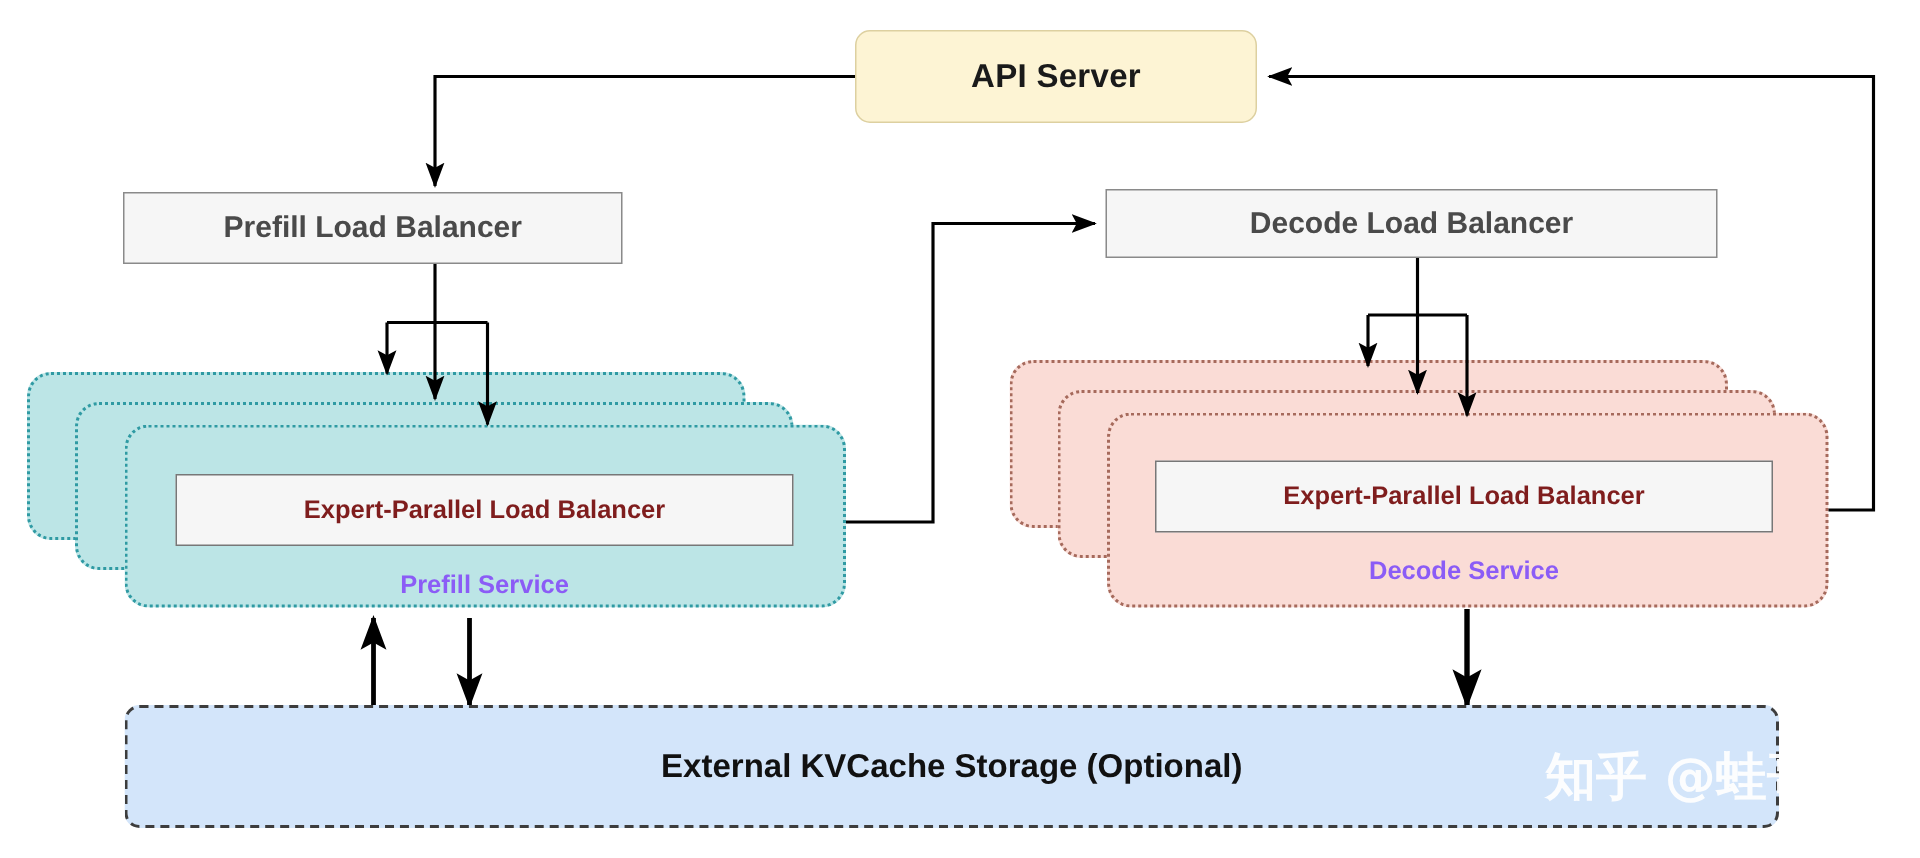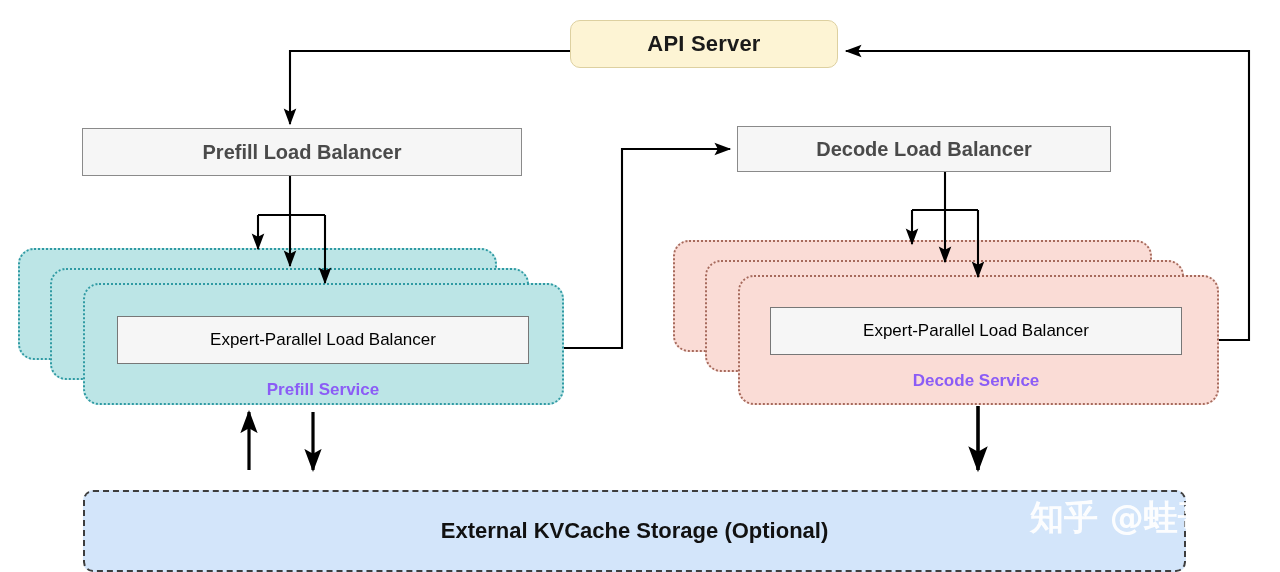--- a/index.html
+++ b/index.html
@@ -14,36 +14,36 @@
   
   .node {
     position: absolute;
     display: flex; align-items: center; justify-content: center;
     text-align: center;
     z-index: 5;
   }
 
   
   .api-server {
-    left: 570px; top: 20px; width: 268px; height: 48px;
+    left: 570px; top: 20px; width: 268px; height: 62px;
     background: #fdf4d4;
     border: 1.4px solid #ddd0a0;
     border-radius: 10px;
     font-size: 22px; font-weight: bold; color: #1a1a1a;
     letter-spacing: .2px;
   }
 
   
   .lb {
     background: #f6f6f6;
     border: 1.6px solid #8a8a8a;
     font-size: 20px; font-weight: bold; color: #4a4a4a;
   }
-  .prefill-lb { left: 82px;  top: 128px; width: 440px; height: 48px; }
-  .decode-lb  { left: 737px; top: 126px; width: 374px; height: 46px; }
+  .prefill-lb { left: 82px;  top: 128px; width: 333px; height: 48px; }
+  .decode-lb  { left: 737px; top: 126px; width: 408px; height: 46px; }
 
   
   .stack { position: absolute; z-index: 3; }
   .card {
     position: absolute;
     border-radius: 16px;
   }
   .card.teal {
     background: #bce5e6;
     border: 2.5px dotted #2f9aa3;
@@ -52,21 +52,21 @@
     background: #fadcd6;
     border: 2.5px dotted #a66a5c;
   }
 
   
   .ep-lb {
     position: absolute;
     display: flex; align-items: center; justify-content: center;
     background: #f6f6f6;
     border: 1.6px solid #777777;
-    font-size: 17px; font-weight: normal; color: #000000;
+    font-size: 17px; font-weight: bold; color: #7f1d1d;
     z-index: 6;
   }
   
   .svc-label {
     position: absolute;
     text-align: center;
     font-size: 17px; font-weight: bold; color: #8b5cf6;
     z-index: 6;
   }
 
@@ -81,21 +81,21 @@
   
   #decode-stack { left: 660px; top: 235px; width: 580px; height: 180px; }
   #decode-stack .c1 { left: 13px;  top: 5px;  width: 479px; height: 112px; }
   #decode-stack .c2 { left: 45px;  top: 25px; width: 479px; height: 112px; }
   #decode-stack .c3 { left: 78px;  top: 40px; width: 481px; height: 130px; }
   #decode-stack .ep-lb    { left: 110px; top: 72px; width: 412px; height: 48px; }
   #decode-stack .svc-label{ left: 110px; top: 136px; width: 412px; text-align: center; }
 
   
   .kv-store {
-    left: 83px; top: 490px; width: 1103px; height: 82px;
+    left: 83px; top: 470px; width: 1103px; height: 82px;
     background: #d3e5fa;
     border: 2px dashed #3d3d3d;
     border-radius: 10px;
     font-size: 22px; font-weight: bold; color: #111111;
   }
 
   
   .watermark {
     position: absolute;
     left: 1030px; top: 495px;

